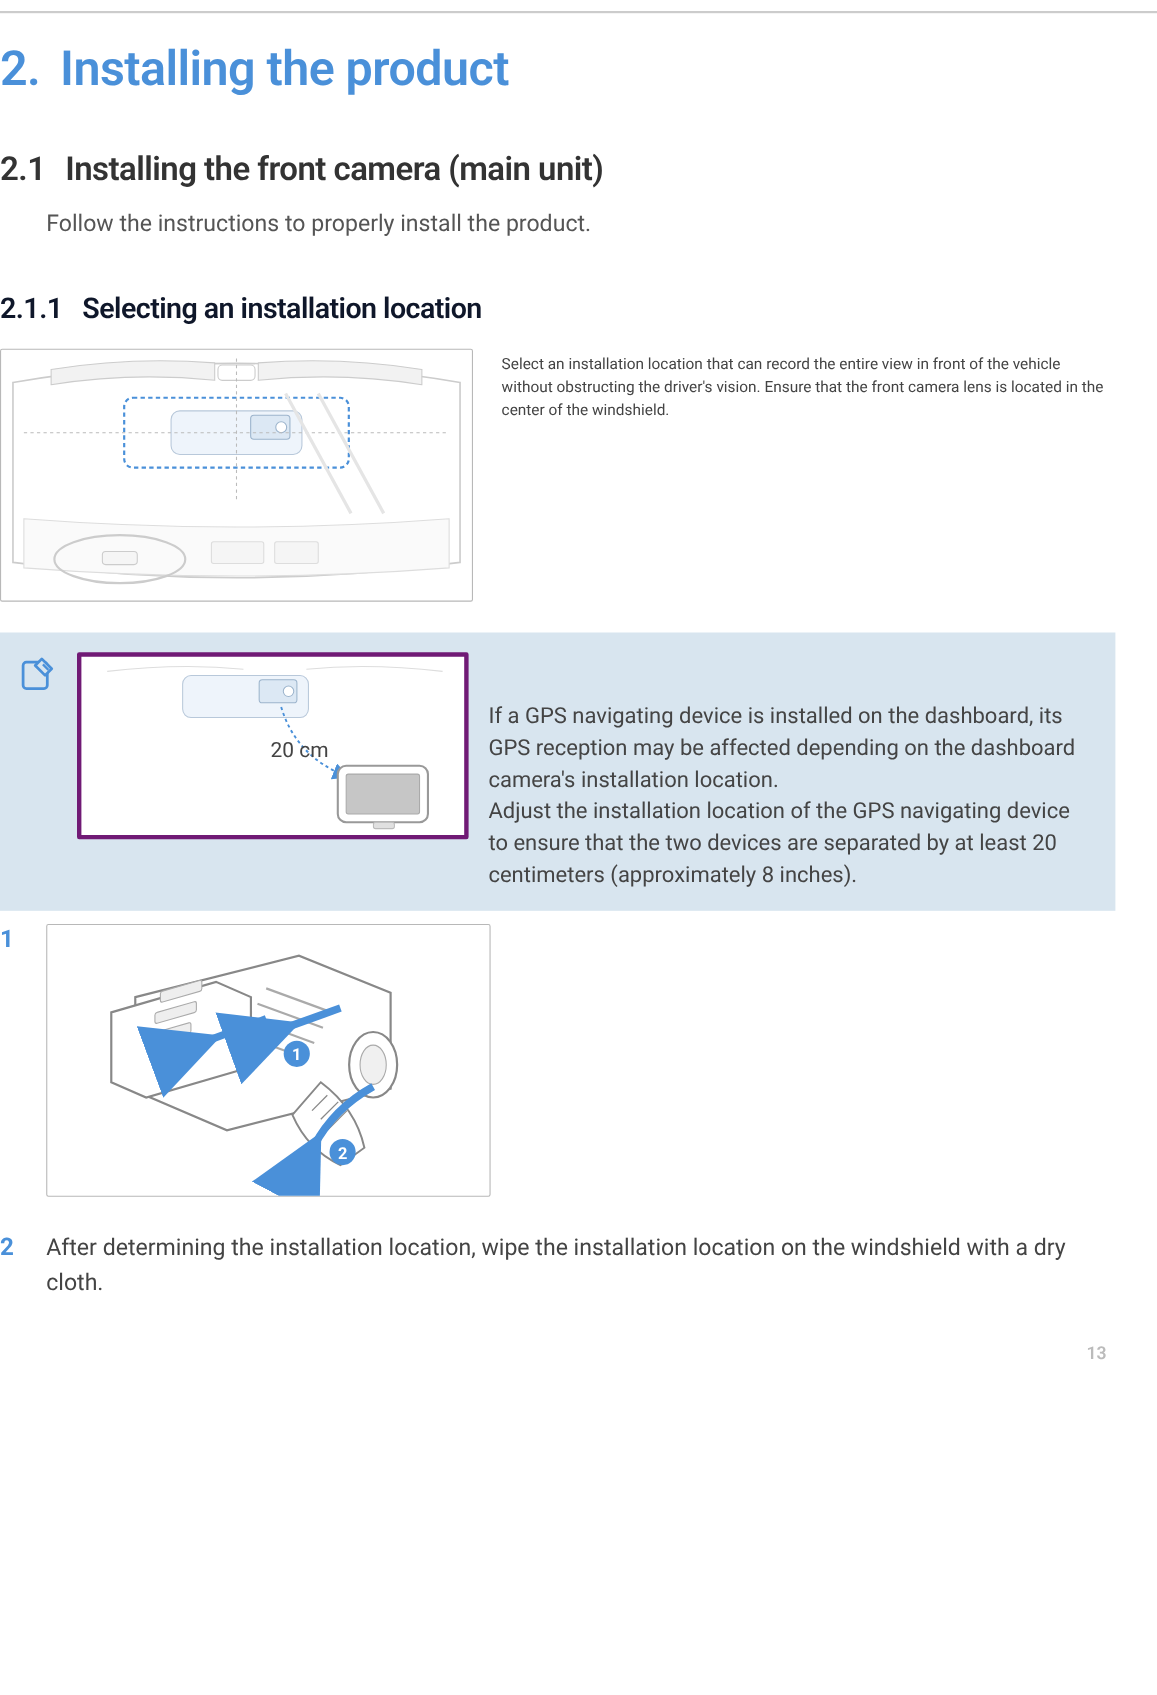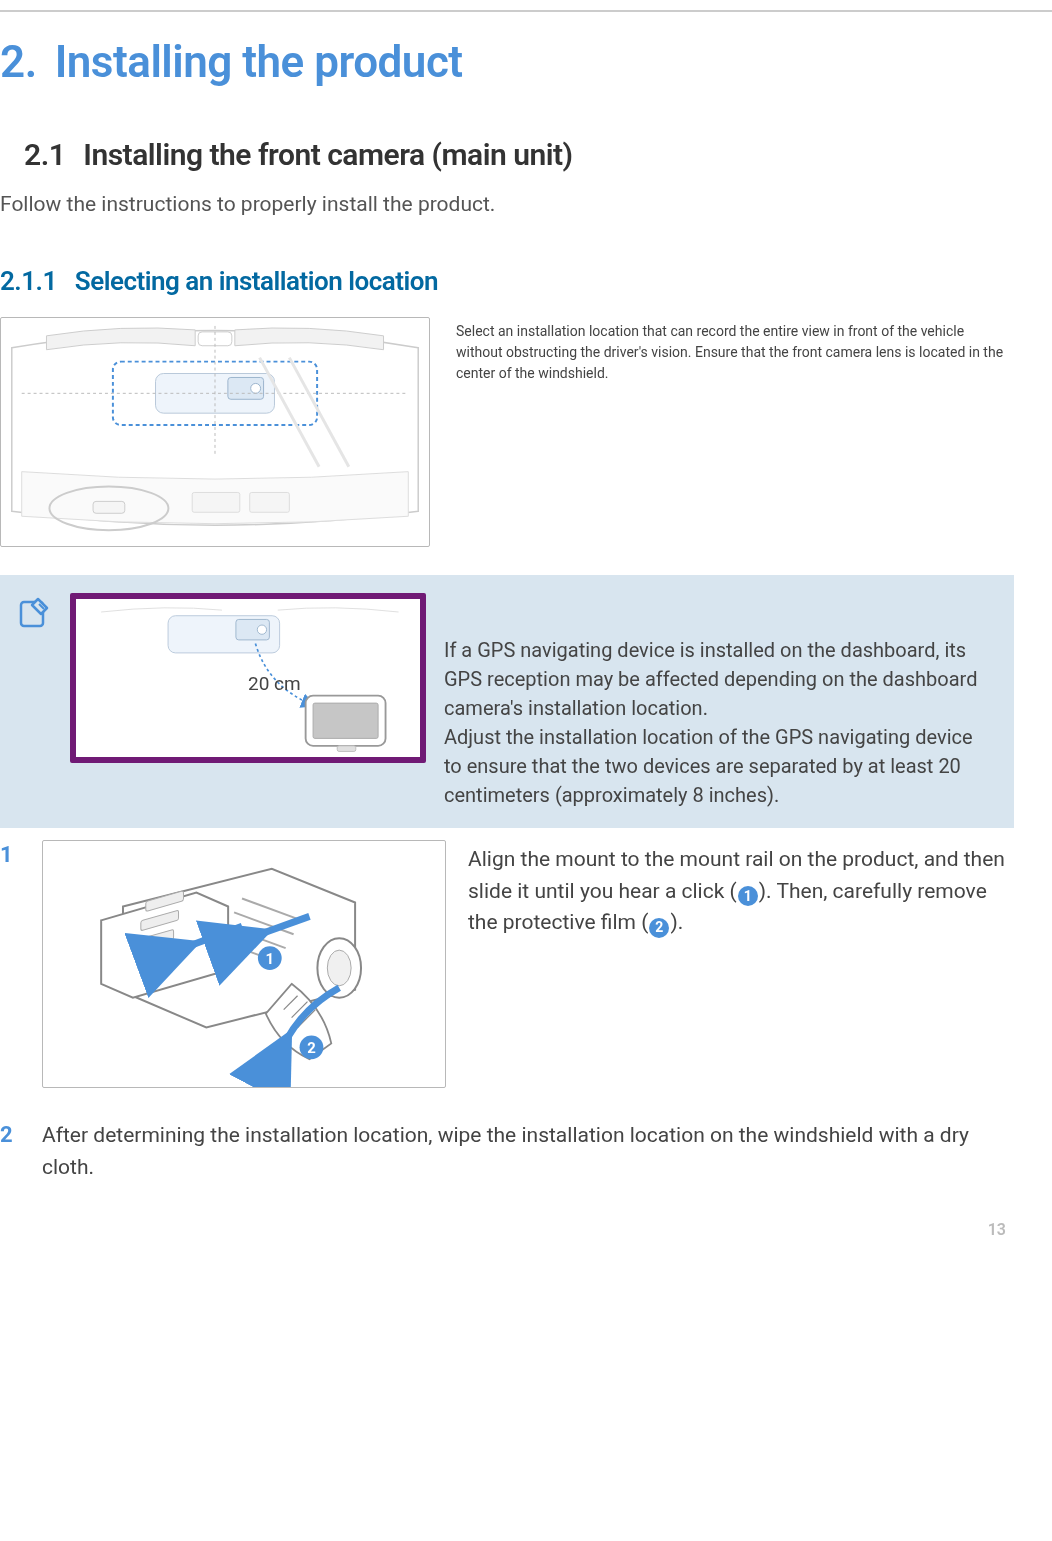--- a/index.html
+++ b/index.html
@@ -28,39 +28,39 @@
     }
     h1.chapter .num {
       margin-right: 18px;
     }
     h2.section {
       font-size: 30px;
       font-weight: 600;
       color: #333;
       margin: 10px 0 14px 0;
       letter-spacing: -0.5px;
-      padding-left: 24px;
     }
     h2.section .num {
       margin-right: 18px;
     }
     h3.subsection {
       font-size: 26px;
       font-weight: 600;
-      color: #0369a1;
+      color: #0f172a;
       margin: 44px 0 18px 0;
       letter-spacing: -0.5px;
     }
     h3.subsection .num {
       margin-right: 18px;
     }
     p.intro {
       color: #555;
       margin-bottom: 8px;
       font-size: 21px;
+      padding-left: 42px;
     }
     .row {
       display: flex;
       gap: 26px;
       align-items: flex-start;
       margin-top: 4px;
     }
     .illus {
       flex: 0 0 430px;
       height: 230px;
@@ -89,21 +89,21 @@
     .note-icon {
       flex: 0 0 36px;
       height: 36px;
       margin-top: 2px;
     }
     .note-icon svg { width: 100%; height: 100%; }
     .note-illus {
       flex: 0 0 356px;
       height: 170px;
       background: #fff;
-      border: 6px solid #701a75;
+      border: 4px solid #701a75;
       border-radius: 2px;
       position: relative;
     }
     .note-illus svg { width: 100%; height: 100%; }
     .note-text {
       flex: 1;
       color: #444;
       font-size: 20px;
       line-height: 1.45;
       margin-top: 43px;
@@ -312,23 +312,20 @@
           <path d="M30 28 L46 12" stroke="#888" stroke-width="1.2"></path>
           <path d="M36 38 L54 20" stroke="#888" stroke-width="1.2"></path>
         </g>
 
         <path d="M298 148 Q 262 168 244 202" fill="none" stroke="#4a90d9" stroke-width="7" marker-end="url(#arrblue)"></path>
 
         <circle cx="270" cy="208" r="12" fill="#4a90d9"></circle>
         <text x="270" y="214" text-anchor="middle" font-size="15" font-weight="700" fill="#fff">2</text>
       </svg>
     </div>
-    <div class="step-text">
-      <span>Align the mount to the mount rail on the product, and then slide it until you hear a click (</span><span class="callout-badge">1</span><span>). Then, carefully remove the protective film (</span><span class="callout-badge">2</span><span>).</span>
-    </div>
   </div>
 
   <div class="step-row-text">
     <div class="step-num">2</div>
     <div class="step-body">After determining the installation location, wipe the installation location on the windshield with a dry cloth.</div>
   </div>
 
   <div class="page-num">13</div>
 </div>
 

